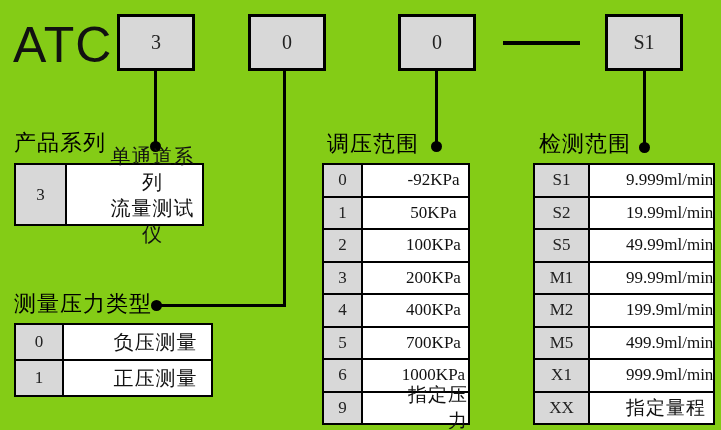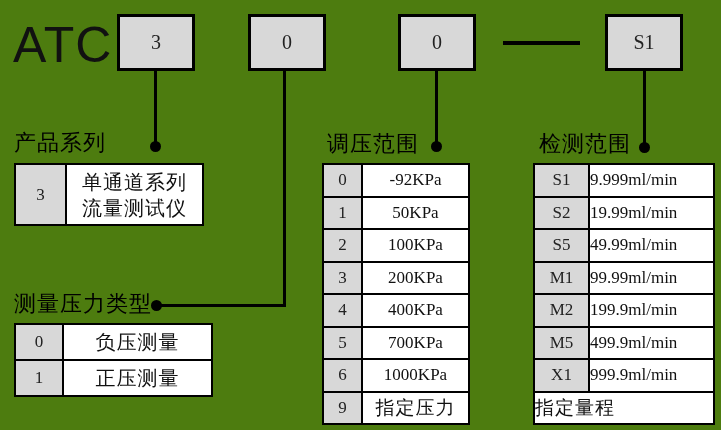--- a/index.html
+++ b/index.html
@@ -1,17 +1,17 @@
 <!DOCTYPE html>
 <html><head>
 <meta charset="utf-8">
 <style>
   html,body{margin:0;padding:0;background:#ffffff;}
   #canvas{
-    position:relative;width:721px;height:430px;background:#4d7c0f;
+    position:relative;width:721px;height:430px;background:#84cc16;
     font-family:"Liberation Serif","DejaVu Serif",serif;overflow:hidden;
   }
   .abs{position:absolute;}
   
   .prefix{
     font-family:"Liberation Sans","DejaVu Sans",sans-serif;
     font-size:50px;line-height:1;color:#111;letter-spacing:1px;
   }
   .codebox{
     position:absolute;width:78px;height:57px;box-sizing:border-box;
@@ -33,21 +33,21 @@
   .tbl{position:absolute;border:2px solid #000;box-sizing:border-box;background:#fff;}
   .trow{display:flex;border-bottom:2px solid #000;}
   .trow:last-child{border-bottom:none;}
   .tcode{
     background:#d8d8d8;border-right:2px solid #000;flex:0 0 auto;
     display:flex;align-items:center;justify-content:center;
     font-size:17px;color:#222;
   }
   .tdesc{
     flex:1 1 auto;display:flex;align-items:center;justify-content:center;
-    font-size:17px;color:#111;
+    font-size:17px;color:#111;margin-left:36px;
   }
   .tdesc.cn{font-size:20px;letter-spacing:1px;text-align:right;}
   .tdesc.left{justify-content:flex-start;}
   .tdesc.pre{white-space:pre-line;text-align:center;line-height:26px;}
   
   .tblA .trow{height:59px;} .tblA .tcode{width:49px;}
   .tblB .trow{height:34px;} .tblB .tcode{width:46px;}
   .tblC .trow{height:30.5px;} .tblC .tcode{width:37px;}
   .tblD .trow{height:30.5px;} .tblD .tcode{width:53px;}
 </style>
@@ -159,17 +159,18 @@
     </div>
     <div class="trow">
       <div class="tcode">M5</div>
       <div class="tdesc left">499.9ml/min</div>
     </div>
     <div class="trow">
       <div class="tcode">X1</div>
       <div class="tdesc left">999.9ml/min</div>
     </div>
     <div class="trow">
+      <div class="tcode">XX</div>
       <div class="tdesc left cn" style="font-size:19px;">指定量程</div>
     </div>
   </div>
 
 </div>
 
 </body></html>

